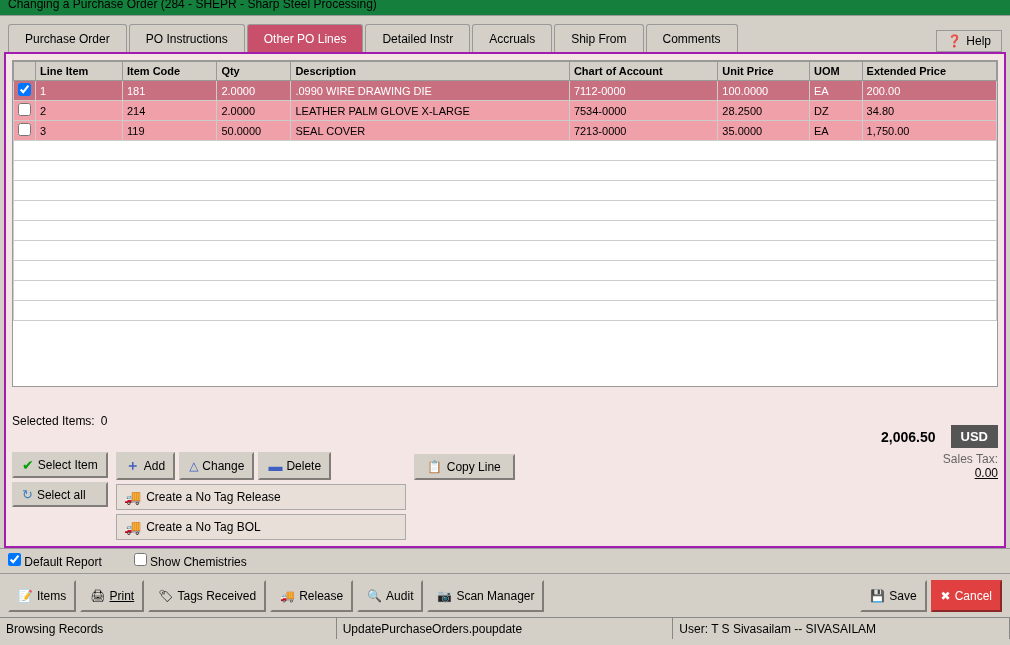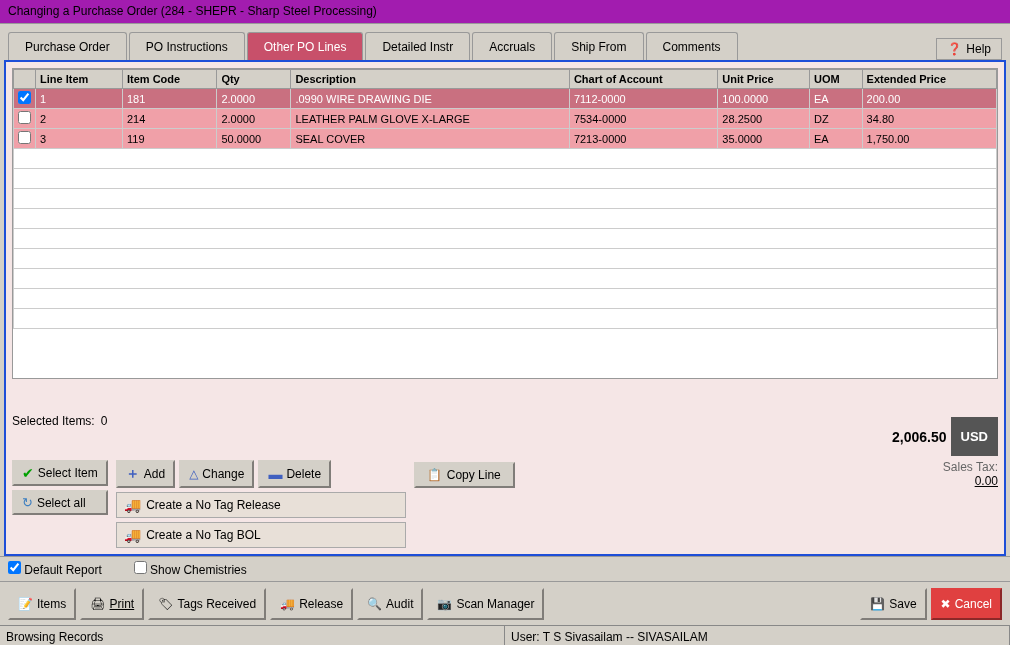--- a/index.html
+++ b/index.html
@@ -1,25 +1,25 @@
 <!DOCTYPE html>
 <html><head>
   <meta charset="utf-8">
   <style>
     * { box-sizing: border-box; margin: 0; padding: 0; font-family: Arial, sans-serif; font-size: 12px; }
     body { width: 1010px; height: 645px; background: #d4d0c8; overflow: hidden; }
 
     .title-bar {
-      background: #a21caf;
+      background: #15803d;
       padding: 4px 8px;
       font-size: 12px;
       border-bottom: 1px solid #999;
-      height: 24px;
-      display: flex;
-      align-items: flex-start;
+      height: 16px;
+      display: flex;
+      align-items: flex-end;
     }
 
     .main-container {
       display: flex;
       flex-direction: column;
       height: 623px;
       justify-content: space-between;
     }
 
     
@@ -61,21 +61,21 @@
       cursor: pointer;
       display: flex;
       align-items: center;
       gap: 4px;
       font-size: 12px;
     }
 
     
     .content-area {
       background: #f5e6e6;
-      border: 2px solid #1d4ed8;
+      border: 2px solid #a21caf;
       margin: 0 4px;
       flex: 1;
       display: flex;
       flex-direction: column;
       padding: 6px;
     }
 
     
     .table-container {
       border: 1px solid #999;
@@ -209,21 +209,21 @@
       cursor: pointer;
       display: flex;
       align-items: center;
       gap: 4px;
       font-size: 12px;
     }
 
     .usd-badge {
       background: #555;
       color: white;
-      padding: 12px 10px;
+      padding: 4px 10px;
       font-weight: bold;
       font-size: 13px;
     }
 
     .sales-tax-section {
       display: flex;
       flex-direction: column;
       align-items: flex-end;
       font-size: 12px;
     }
@@ -418,21 +418,21 @@
             </tr>
         </tbody>
       </table>
     </div>
 
     <div class="bottom-section">
 
       <div class="selected-items-row">
         <span>Selected Items:</span>
         <span>0</span>
-        <div style="margin-left:auto; display:flex; align-items:center; gap:4px;margin-top:32px;">
+        <div style="margin-left:auto; display:flex; align-items:center; gap:15px;margin-top:32px;">
           <span style="font-size:14px; font-weight:bold;">2,006.50</span>
           <span class="usd-badge">USD</span>
         </div>
       </div>
 
       <div class="buttons-row">
 
         <div class="left-btns">
           <button class="btn btn-green">
             <span class="icon-check">✔</span>
@@ -531,17 +531,20 @@
       <span>✖</span>
       <span>Cancel</span>
     </button>
   </div>
 
   <div class="status-bar">
     <div class="status-section">
       <span>Browsing Records</span>
     </div>
     <div class="status-section">
+      <span>UpdatePurchaseOrders.poupdate</span>
+    </div>
+    <div class="status-section">
       <span>User: T S Sivasailam -- SIVASAILAM</span>
     </div>
   </div>
 
 </div>
 
 </body></html>

